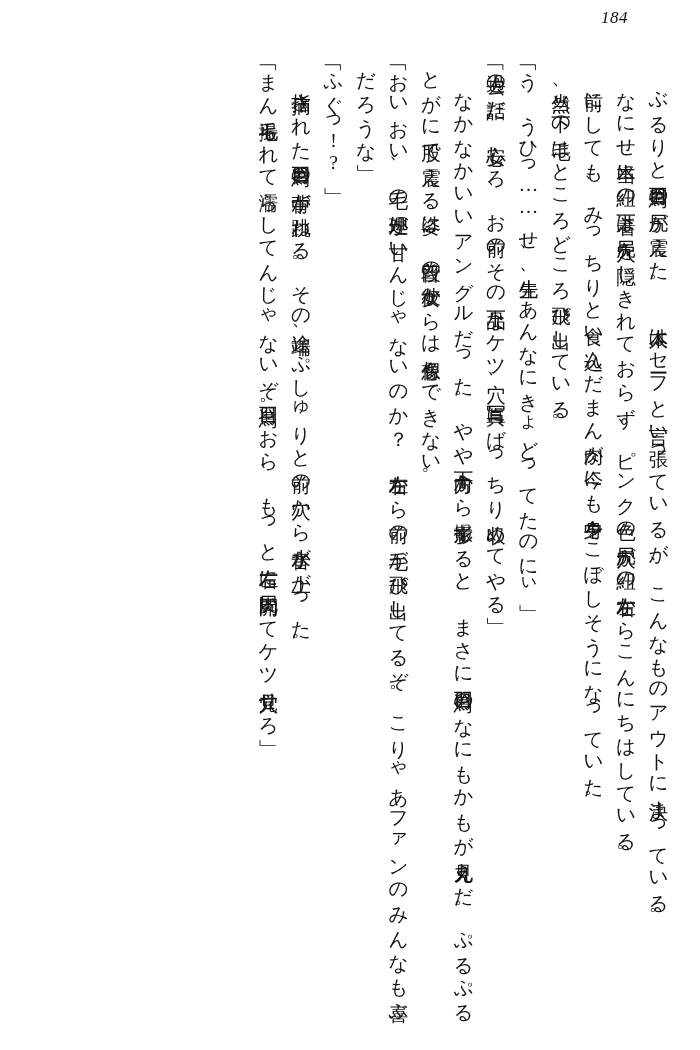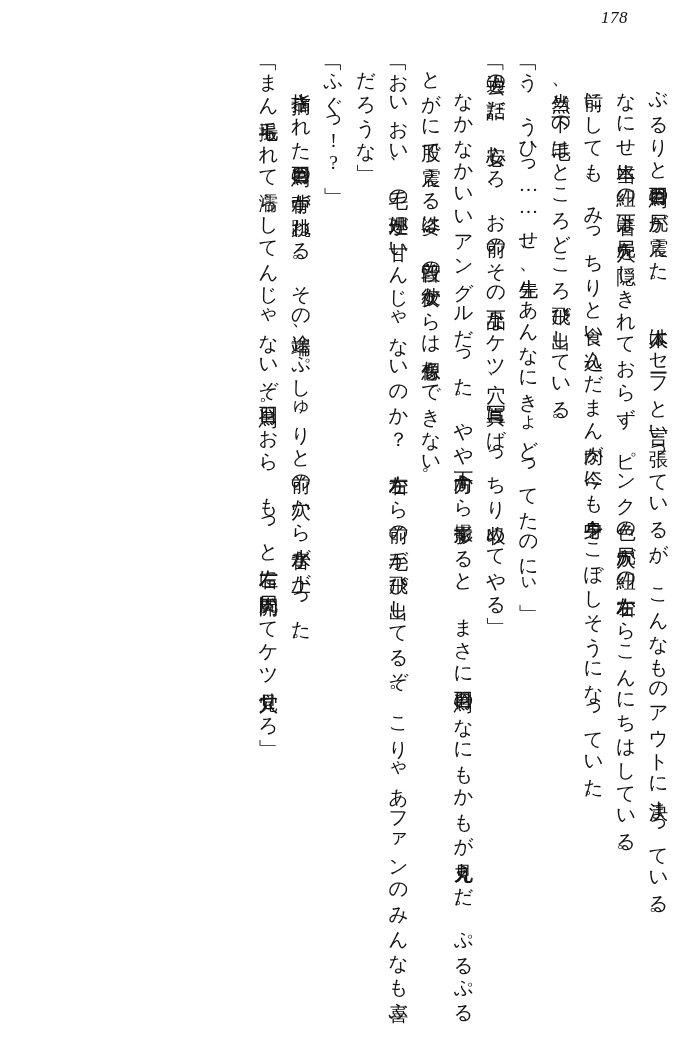--- a/index.html
+++ b/index.html
@@ -48,21 +48,21 @@
   }
   .body-text p.noindent {
     text-indent: 0;
   }
 </style>
 </head>
 <body>
 
 <div class="page">
 
-  <div class="page-number">178</div>
+  <div class="page-number">184</div>
 
   <div class="body-text">
     <p class="indent">ぶるりと羽目鳥の尻が震えた。　本人はセーフと言い張っているが、こんなものアウトに決まっている。</p>
     <p class="indent">なにせ本当に紐の下着は尻穴を隠しきれておらず、ピンク色の尻穴が紐の左右からこんにちはしている。</p>
     <p class="indent">前にしても、みっちりと食い込んだまん肉が今にも中身をこぼしそうになっていた。</p>
     <p class="indent">当然、下の毛はところどころ飛び出している。</p>
     <p class="noindent">「う、うひっ……せ、先生、あんなにきょどってたのにぃ」</p>
     <p class="noindent">「過去の話だ。安心しろ、お前のその下品なケツ穴、写真にばっちり収めてやる」</p>
     <p class="indent">なかなかいいアングルだった。やや下方向から撮影すると、まさに羽目鳥のなにもかもが丸見えだ。ぷるぷるとがに股で震える姿は、普段の彼女からは想像もできない。</p>
     <p class="noindent">「おいおい、毛の処理が甘いんじゃないのか？　左右から前の毛が飛び出してるぞ。こりゃあファンのみんなも喜ぶだろうな」</p>

